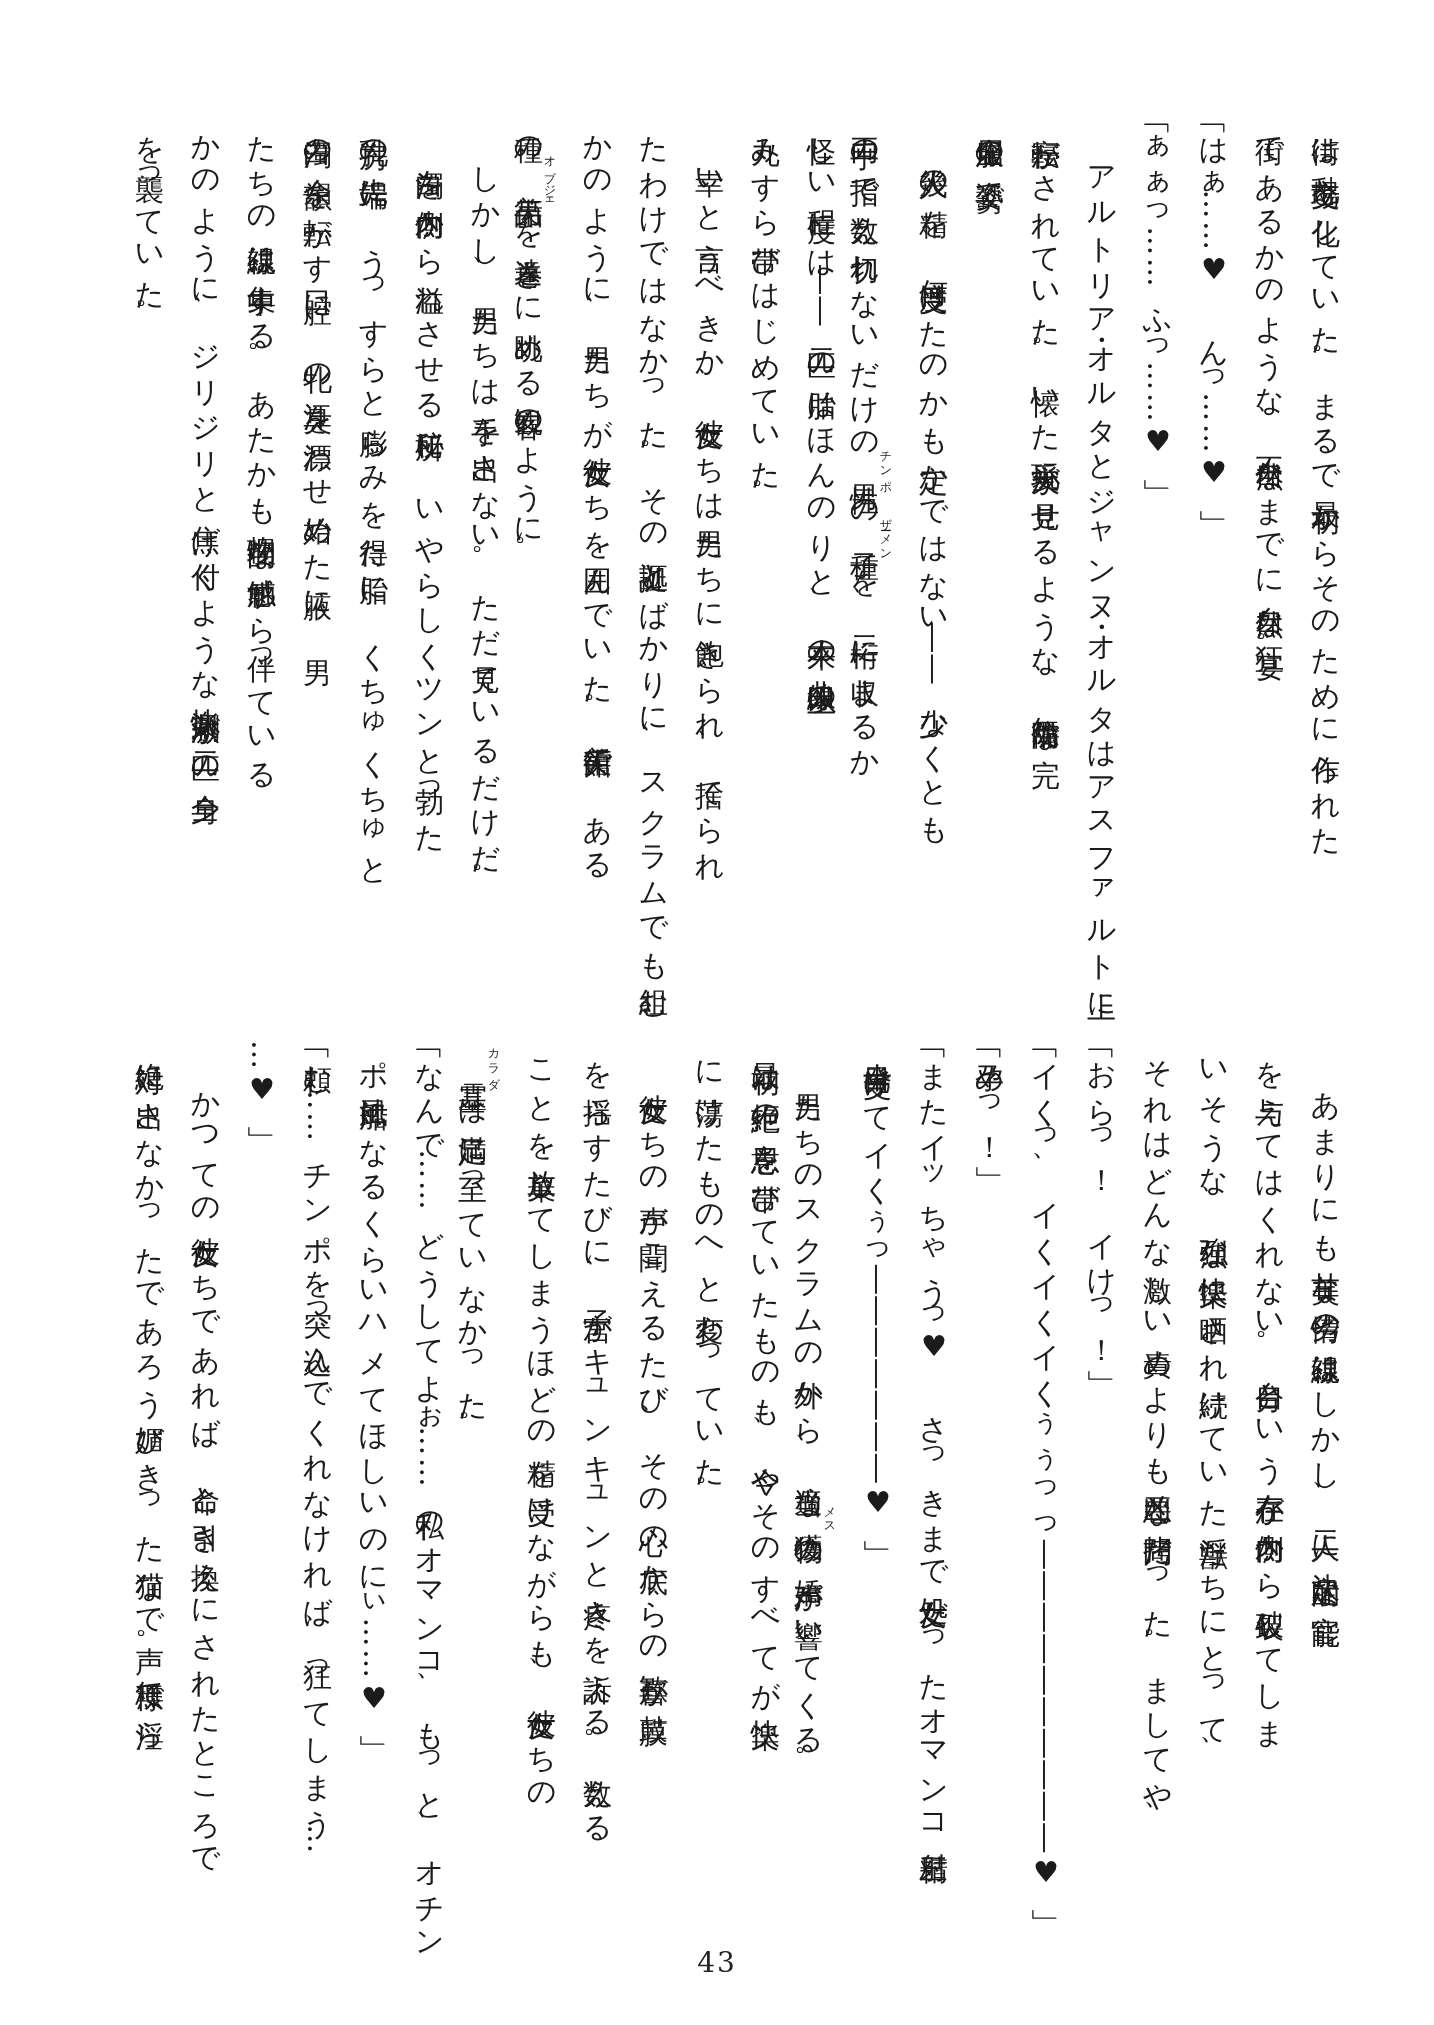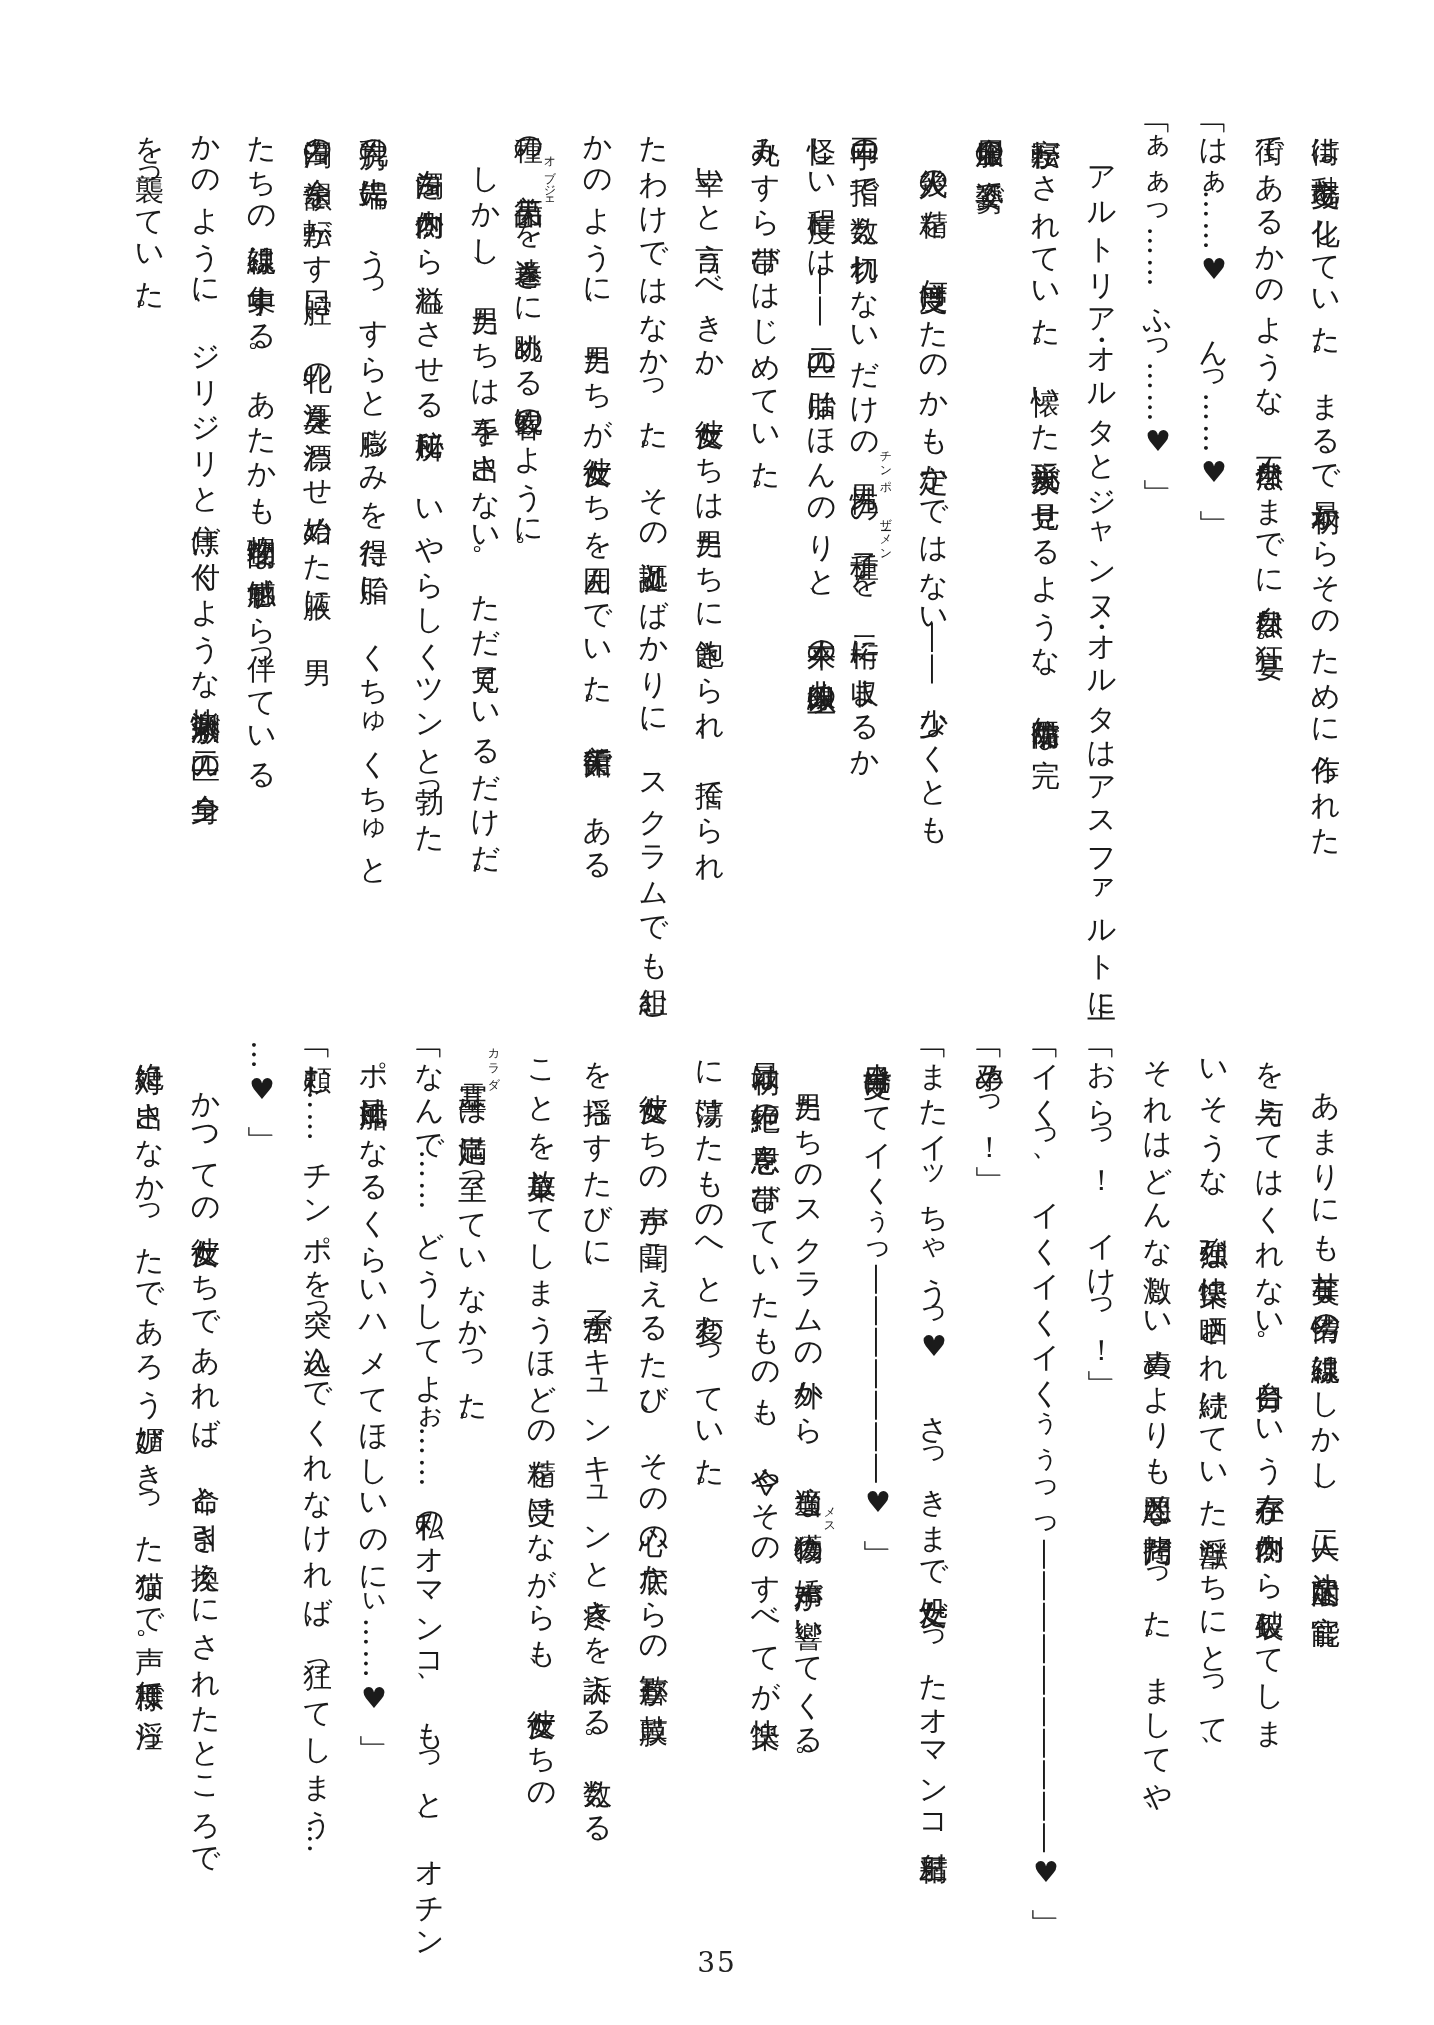--- a/index.html
+++ b/index.html
@@ -105,14 +105,14 @@
       <div class="col">を揺らすたびに、子宮がキュンキュンと疼きを訴える。数える</div>
       <div class="col">ことを放棄してしまうほどの精を受けながらも、彼女たちの</div>
       <div class="col"><ruby><span>霊基</span><rt>カラダ</rt></ruby>は満足に至っていなかった。</div>
       <div class="col">「なんで……どうしてよぉ……私のオマンコ、もっと、オチン</div>
       <div class="col">ポ汁風船になるくらいハメてほしいのにぃ……♥」</div>
       <div class="col">「頼む……チンポを突っ込んでくれなければ、狂ってしまう…</div>
       <div class="col">…♥」</div>
       <div class="col">　かつての彼女たちであれば、命と引き換えにされたところで</div>
       <div class="col">絶対に出さなかったであろう媚びきった猫なで声。無様で淫ら</div>
     </div>
-  <div class="page-number">35</div>
+  <div class="page-number">43</div>
 </div>
 
 </body></html>

